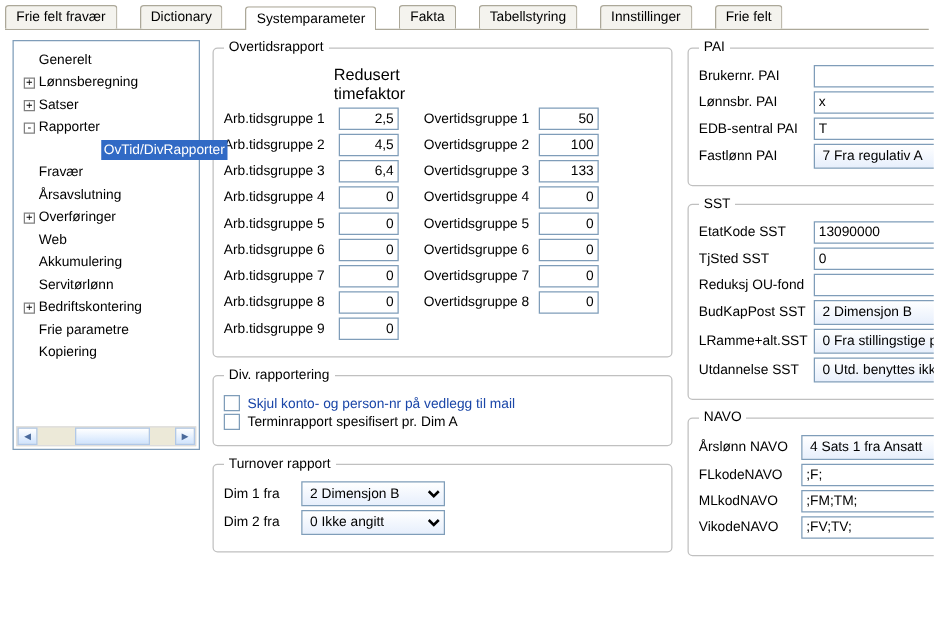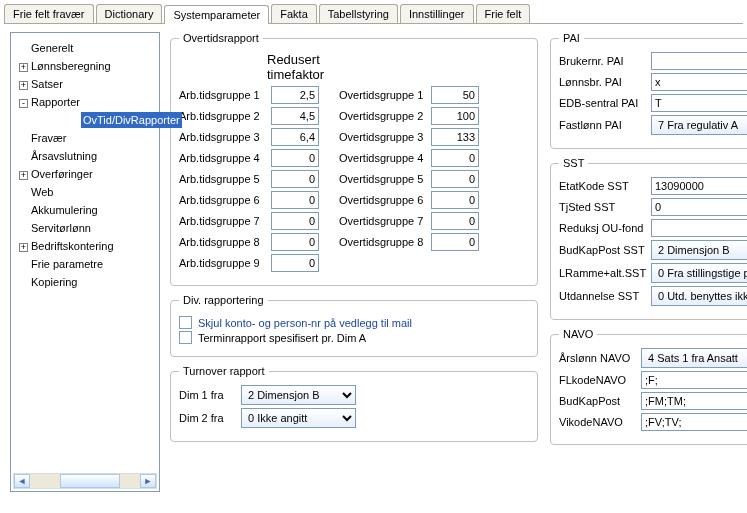--- a/index.html
+++ b/index.html
@@ -1,21 +1,21 @@
 <!DOCTYPE html>
 <html><head>
 <meta charset="utf-8">
 <style>
 * { box-sizing: border-box; font-family: Tahoma, Arial, sans-serif; font-size: 11px; }
 body { margin: 0; padding: 4px; background: #fff; width: 747px; height: 513px; }
 .tabs { display: flex; border-bottom: 1px solid #aca899; }
-.tab { padding: 3px 8px; border: 1px solid #aca899; border-bottom: none; background: #f4f3ee; margin-right: 2px; cursor: pointer; border-radius: 3px 3px 0 0; }
+.tab { padding: 3px 8px; border: 1px solid #aca899; border-bottom: none; background: #f4f3ee; margin-right: 18px; cursor: pointer; border-radius: 3px 3px 0 0; }
 .tab.active { background: #fff; position: relative; top: 1px; }
 .main { display: flex; padding: 8px 6px; gap: 10px; }
-.tree-panel { width: 150px; border: 1px solid #7f9db9; padding: 6px 4px 4px 4px; height: 460px; position: relative; }
+.tree-panel { width: 150px; border: 1px solid #7f9db9; padding: 6px 4px 4px 4px; height: 328px; position: relative; }
 .tree { line-height: 16px; }
 .tree-item { white-space: nowrap; padding: 1px 0; }
 .tree-item.sel { background: #316ac5; color: #fff; display: inline-block; padding: 0 2px; margin-left: 36px; }
 .expander { display: inline-block; width: 9px; height: 9px; border: 1px solid #808080; background: #fff; text-align: center; line-height: 7px; font-size: 9px; margin-right: 3px; vertical-align: middle; cursor: pointer; }
 .dot { display: inline-block; width: 12px; }
 .ind { display: inline-block; }
 .scrollbar { position: absolute; bottom: 2px; left: 2px; right: 2px; height: 16px; background: #ece9d8; border: 1px solid #dcdcdc; display: flex; align-items: center; }
 .sb-btn { width: 16px; height: 14px; background: linear-gradient(#fff,#cfe3fd); border: 1px solid #b0c8e8; display: flex; align-items: center; justify-content: center; color: #4a6a9c; font-size: 9px; }
 .sb-thumb { flex: 0 0 60px; height: 14px; background: linear-gradient(#fff,#cfe3fd); border: 1px solid #b0c8e8; margin: 0 auto 0 30px; }
 .content { flex: 1; display: flex; gap: 12px; }
@@ -234,21 +234,21 @@
             <span class="lbl-w" style="width:76px">FLkodeNAVO</span>
             <input type="text" style="width: 108px;" value=";F;">
             <span class="edit-btn">
               <svg viewBox="0 0 12 12">
                 <path d="M2 8l5-5 2 2-5 5H2V8z" fill="#2a7a2a"></path>
                 <path d="M8 2l2 2-1 1-2-2 1-1z" fill="#c06000"></path>
               </svg>
             </span>
           </div>
         <div class="row">
-            <span class="lbl-w" style="width:76px">BudKapPost</span>
+            <span class="lbl-w" style="width:76px">MLkodNAVO</span>
             <input type="text" style="width: 108px;" value=";FM;TM;">
             <span class="edit-btn">
               <svg viewBox="0 0 12 12">
                 <path d="M2 8l5-5 2 2-5 5H2V8z" fill="#2a7a2a"></path>
                 <path d="M8 2l2 2-1 1-2-2 1-1z" fill="#c06000"></path>
               </svg>
             </span>
           </div>
         <div class="row">
             <span class="lbl-w" style="width:76px">VikodeNAVO</span>

